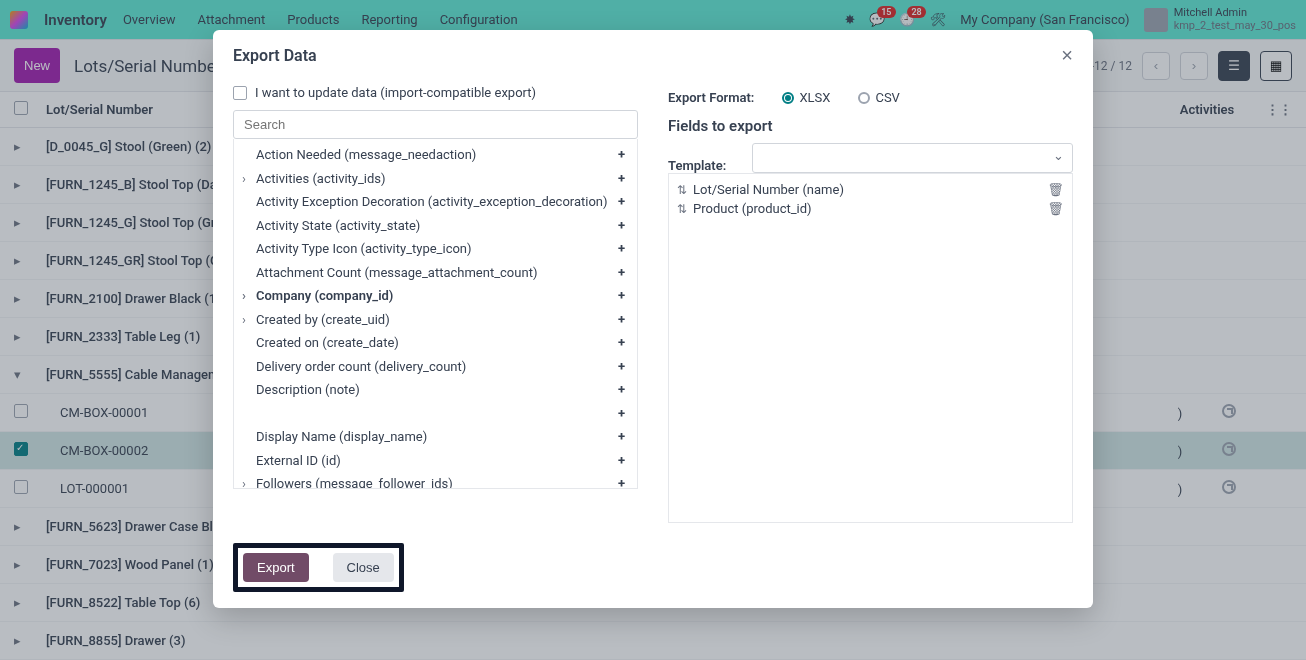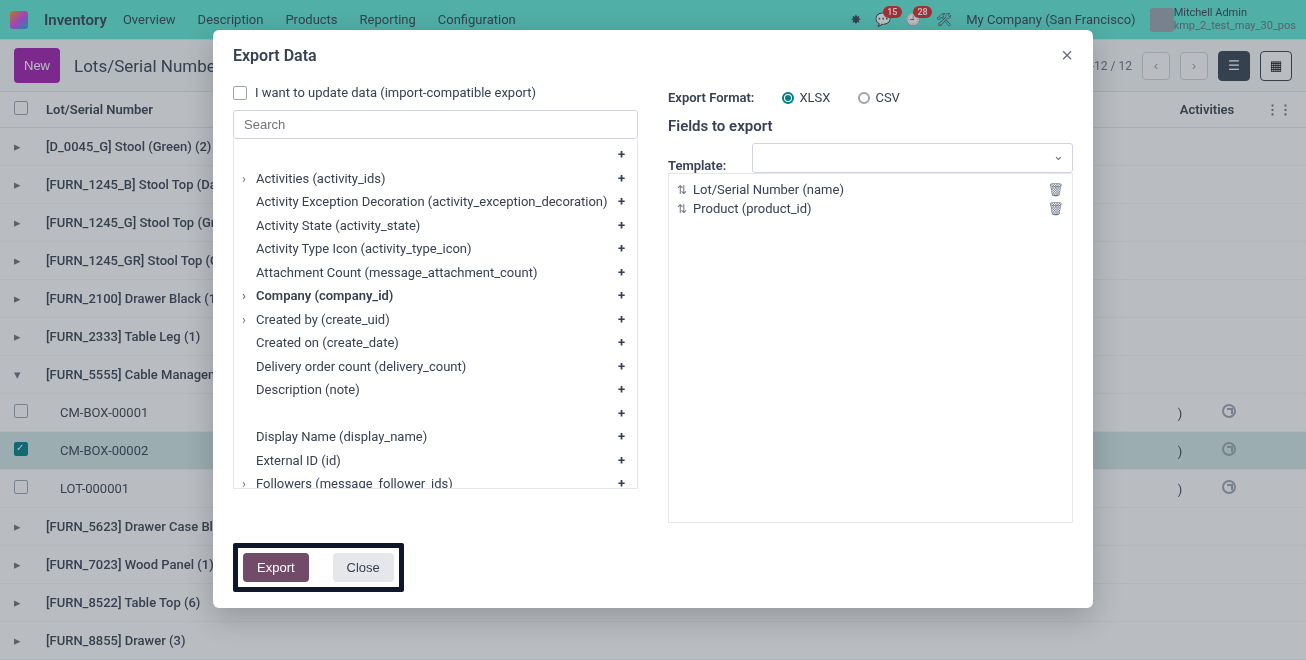--- a/index.html
+++ b/index.html
@@ -8,21 +8,21 @@
 
 .topnav { display: flex; align-items: center; height: 40px; background: #5eead4; border-bottom: 1px solid #e5e7eb; padding: 0 10px; gap: 16px; }
 .logo { width: 18px; height: 18px; background: linear-gradient(135deg, #f59e0b, #d946ef, #06b6d4); border-radius: 3px; }
 .app-title { font-weight: 600; font-size: 15px; color: #374151; }
 .nav-items { display: flex; gap: 22px; }
 .nav-items span { color: #374151; cursor: pointer; }
 .nav-right { margin-left: auto; display: flex; align-items: center; gap: 14px; font-size: 13px; }
 .badge { position: relative; display: inline-block; }
 .badge-count { position: absolute; top: -6px; right: -10px; background: #dc2626; color: #fff; font-size: 9px; padding: 1px 4px; border-radius: 8px; font-weight: 600; }
 .avatar { width: 24px; height: 24px; background: #9ca3af; border-radius: 3px; }
-.user-block { display:flex; align-items:center; }
+.user-block { display:flex; align-items:center; gap:6px; }
 .user-text { display:flex; flex-direction:column; line-height:1.1; font-size:11px; }
 
 
 .ctrlbar { display: flex; align-items: center; height: 52px; background: #f9fafb; padding: 0 14px; gap: 14px; border-bottom: 1px solid #e5e7eb; }
 .btn-new { background: #a21caf; color: #fff; padding: 10px 10px; border-radius: 4px; font-weight: 500; font-size: 13px; border:none; }
 .page-title { font-size: 17px; color: #374151; }
 .ctrl-right { margin-left: auto; display: flex; align-items: center; gap: 10px; }
 .pager { font-size: 12px; color: #6b7280; }
 .pager-btn { width: 28px; height: 28px; border: 1px solid #d1d5db; background: #fff; border-radius: 4px; display:inline-flex; align-items:center; justify-content:center; color:#9ca3af; }
 .view-btn { width: 32px; height: 30px; border: 1px solid #374151; background: #fff; border-radius: 4px; display:inline-flex; align-items:center; justify-content:center; }
@@ -88,21 +88,21 @@
 .field-list::-webkit-scrollbar-track { background:#f1f3f5; }
 </style>
 </head>
 <body>
 
 <div class="topnav">
   <span class="logo"></span>
   <span class="app-title">Inventory</span>
   <div class="nav-items">
     <span>Overview</span>
-    <span>Description</span>
+    <span>Attachment</span>
     <span>Products</span>
     <span>Reporting</span>
     <span>Configuration</span>
   </div>
   <div class="nav-right">
     <span>✸</span>
     <span class="badge">💬<span class="badge-count">15</span></span>
     <span class="badge">🕘<span class="badge-count">28</span></span>
     <span>🛠</span>
     <span>My Company (San Francisco)</span>
@@ -231,20 +231,21 @@
     </div>
     <div class="modal-body">
       <div class="left-col">
         <label class="check-row">
           <span class="chk"></span>
           <span>I want to update data (import-compatible export)</span>
         </label>
         <input class="search-box" placeholder="Search" style="">
         <div class="field-list" id="field-list">
             <div class="field-item">
+              <span>Action Needed (message_needaction)</span>
               <span class="plus">+</span>
             </div>
             <div class="field-item">
               <span class="expand">›</span>
               <span>Activities (activity_ids)</span>
               <span class="plus">+</span>
             </div>
             <div class="field-item wrap">
               <span>Activity Exception Decoration (activity_exception_decoration)</span>
               <span class="plus">+</span>

